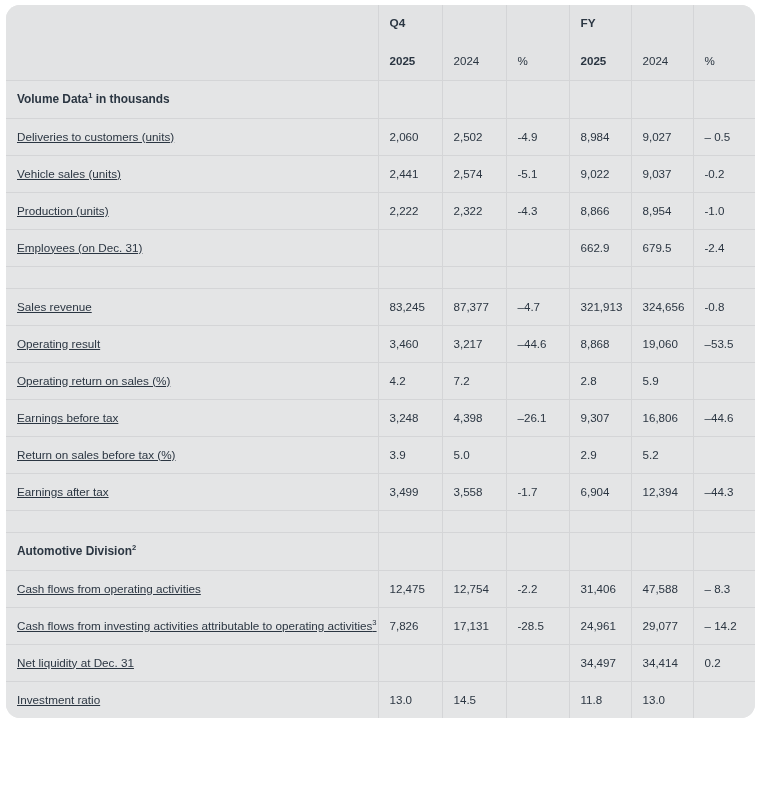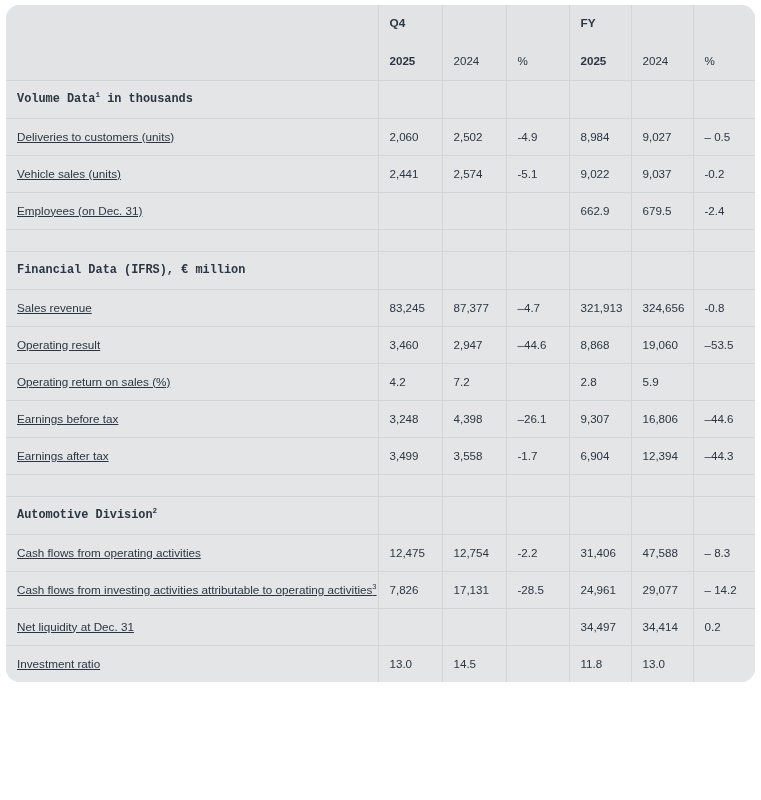--- a/index.html
+++ b/index.html
@@ -71,21 +71,20 @@
     height: 38px;
     font-size: 11.6px;
     color: #2b3642;
   }
   tr.hdr-year td.bold-year { font-weight: bold; }
 
   
   tr.section td {
     font-weight: bold;
     height: 38px;
-    font-family: Liberation Mono, monospace;
   }
   tr.section td.lbl { font-size: 11.9px; }
 
   
   tr.spacer td {
     height: 22px;
   }
 
   
   tr.data td { height: 37px; }
@@ -156,59 +155,59 @@
           <tr class="data">
             <td class="lbl">Vehicle sales (units)</td>
             <td class="num">2,441</td>
             <td class="num">2,574</td>
             <td class="num">-5.1</td>
             <td class="num">9,022</td>
             <td class="num">9,037</td>
             <td class="num last-col">-0.2</td>
           </tr>
           <tr class="data">
+            <td class="lbl">Production (units)</td>
+            <td class="num">2,222</td>
+            <td class="num">2,322</td>
+            <td class="num">-4.3</td>
+            <td class="num">8,866</td>
+            <td class="num">8,954</td>
+            <td class="num last-col">-1.0</td>
+          </tr>
+          <tr class="data">
             <td class="lbl">Employees (on Dec. 31)</td>
             <td class="num"></td>
             <td class="num"></td>
             <td class="num"></td>
             <td class="num">662.9</td>
             <td class="num">679.5</td>
             <td class="num last-col">-2.4</td>
           </tr>
           <tr class="spacer">
             <td class="lbl"></td>
-            <td class="num"></td>
-            <td class="num"></td>
-            <td class="num"></td>
-            <td class="num"></td>
-            <td class="num"></td>
-            <td class="num last-col"></td>
-          </tr>
-          <tr class="section">
-            <td class="lbl">Financial Data (IFRS), € million</td>
             <td class="num"></td>
             <td class="num"></td>
             <td class="num"></td>
             <td class="num"></td>
             <td class="num"></td>
             <td class="num last-col"></td>
           </tr>
           <tr class="data">
             <td class="lbl">Sales revenue</td>
             <td class="num">83,245</td>
             <td class="num">87,377</td>
             <td class="num">–4.7</td>
             <td class="num">321,913</td>
             <td class="num">324,656</td>
             <td class="num last-col">-0.8</td>
           </tr>
           <tr class="data">
             <td class="lbl">Operating result</td>
             <td class="num">3,460</td>
-            <td class="num">2,947</td>
+            <td class="num">3,217</td>
             <td class="num">–44.6</td>
             <td class="num">8,868</td>
             <td class="num">19,060</td>
             <td class="num last-col">–53.5</td>
           </tr>
           <tr class="data">
             <td class="lbl">Operating return on sales (%)</td>
             <td class="num">4.2</td>
             <td class="num">7.2</td>
             <td class="num"></td>
@@ -219,20 +218,29 @@
           <tr class="data">
             <td class="lbl">Earnings before tax</td>
             <td class="num">3,248</td>
             <td class="num">4,398</td>
             <td class="num">–26.1</td>
             <td class="num">9,307</td>
             <td class="num">16,806</td>
             <td class="num last-col">–44.6</td>
           </tr>
           <tr class="data">
+            <td class="lbl">Return on sales before tax (%)</td>
+            <td class="num">3.9</td>
+            <td class="num">5.0</td>
+            <td class="num"></td>
+            <td class="num">2.9</td>
+            <td class="num">5.2</td>
+            <td class="num last-col"></td>
+          </tr>
+          <tr class="data">
             <td class="lbl">Earnings after tax</td>
             <td class="num">3,499</td>
             <td class="num">3,558</td>
             <td class="num">-1.7</td>
             <td class="num">6,904</td>
             <td class="num">12,394</td>
             <td class="num last-col">–44.3</td>
           </tr>
           <tr class="spacer">
             <td class="lbl"></td>

